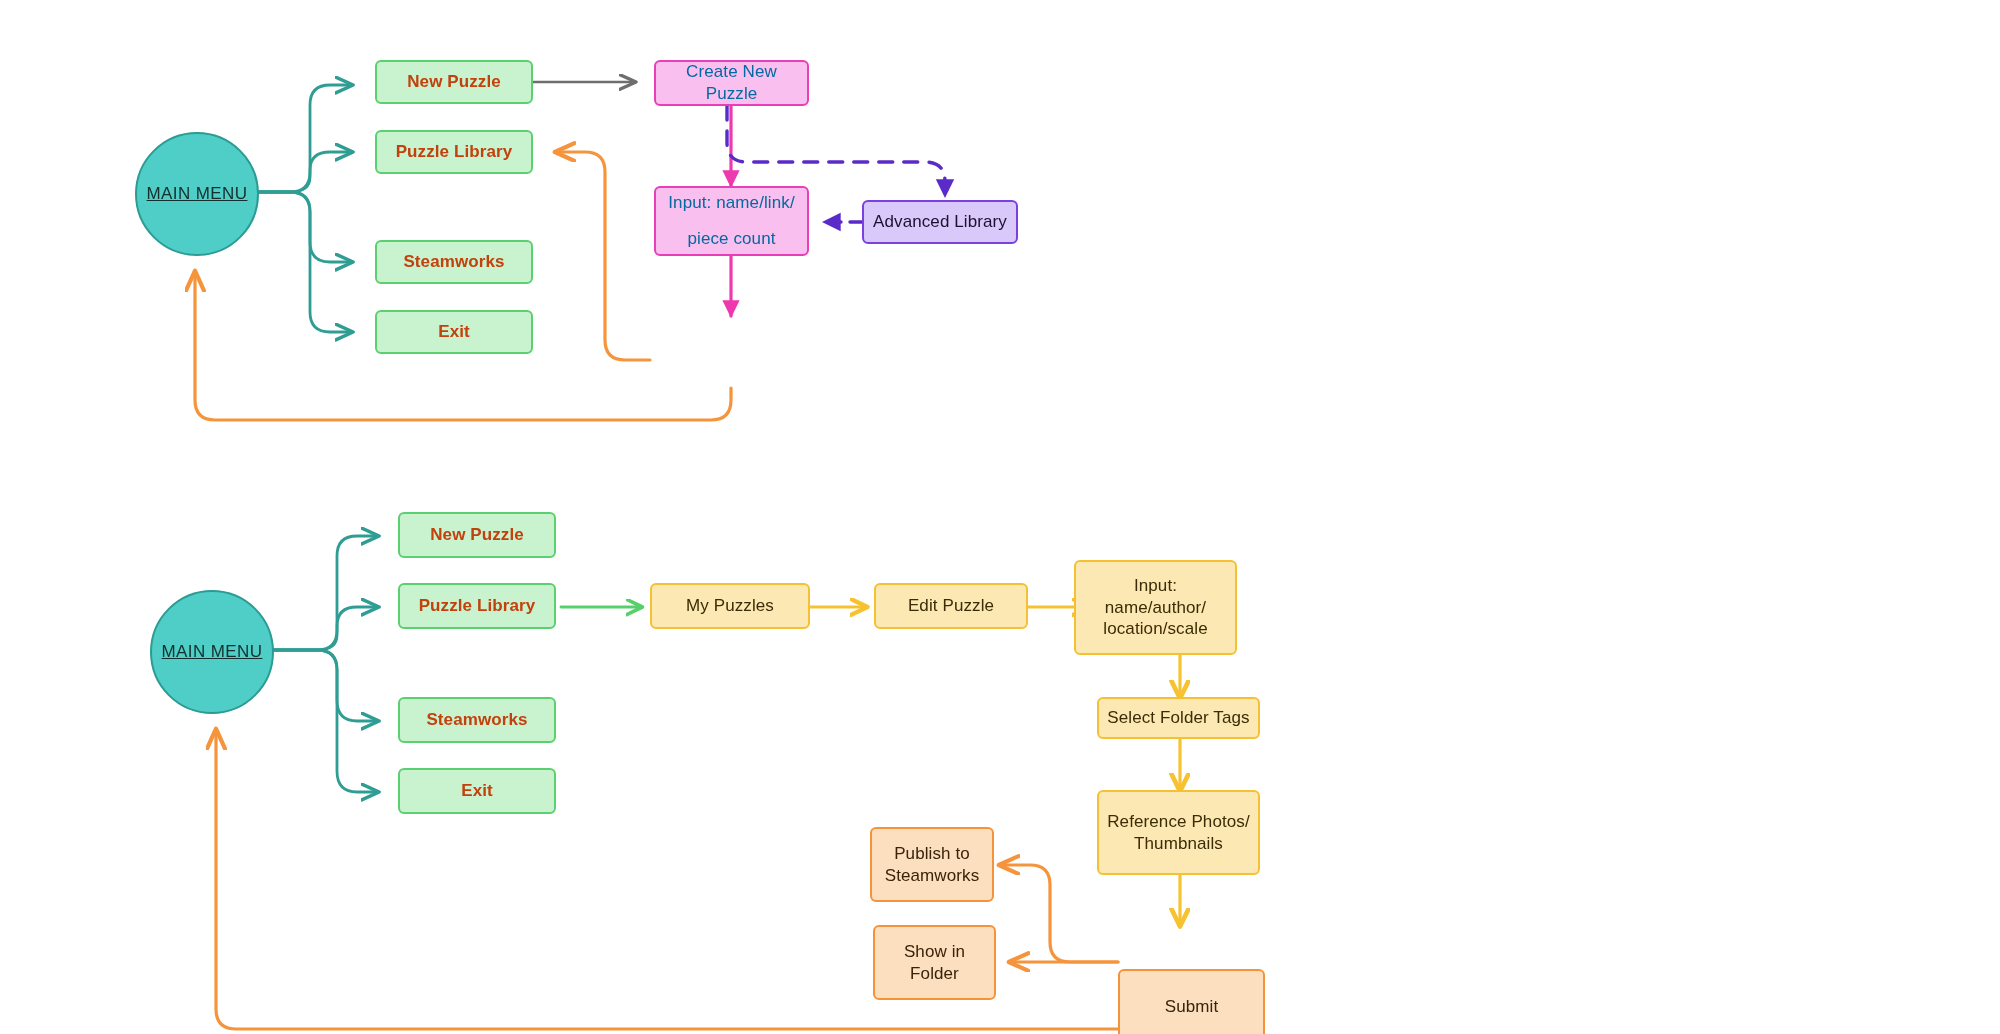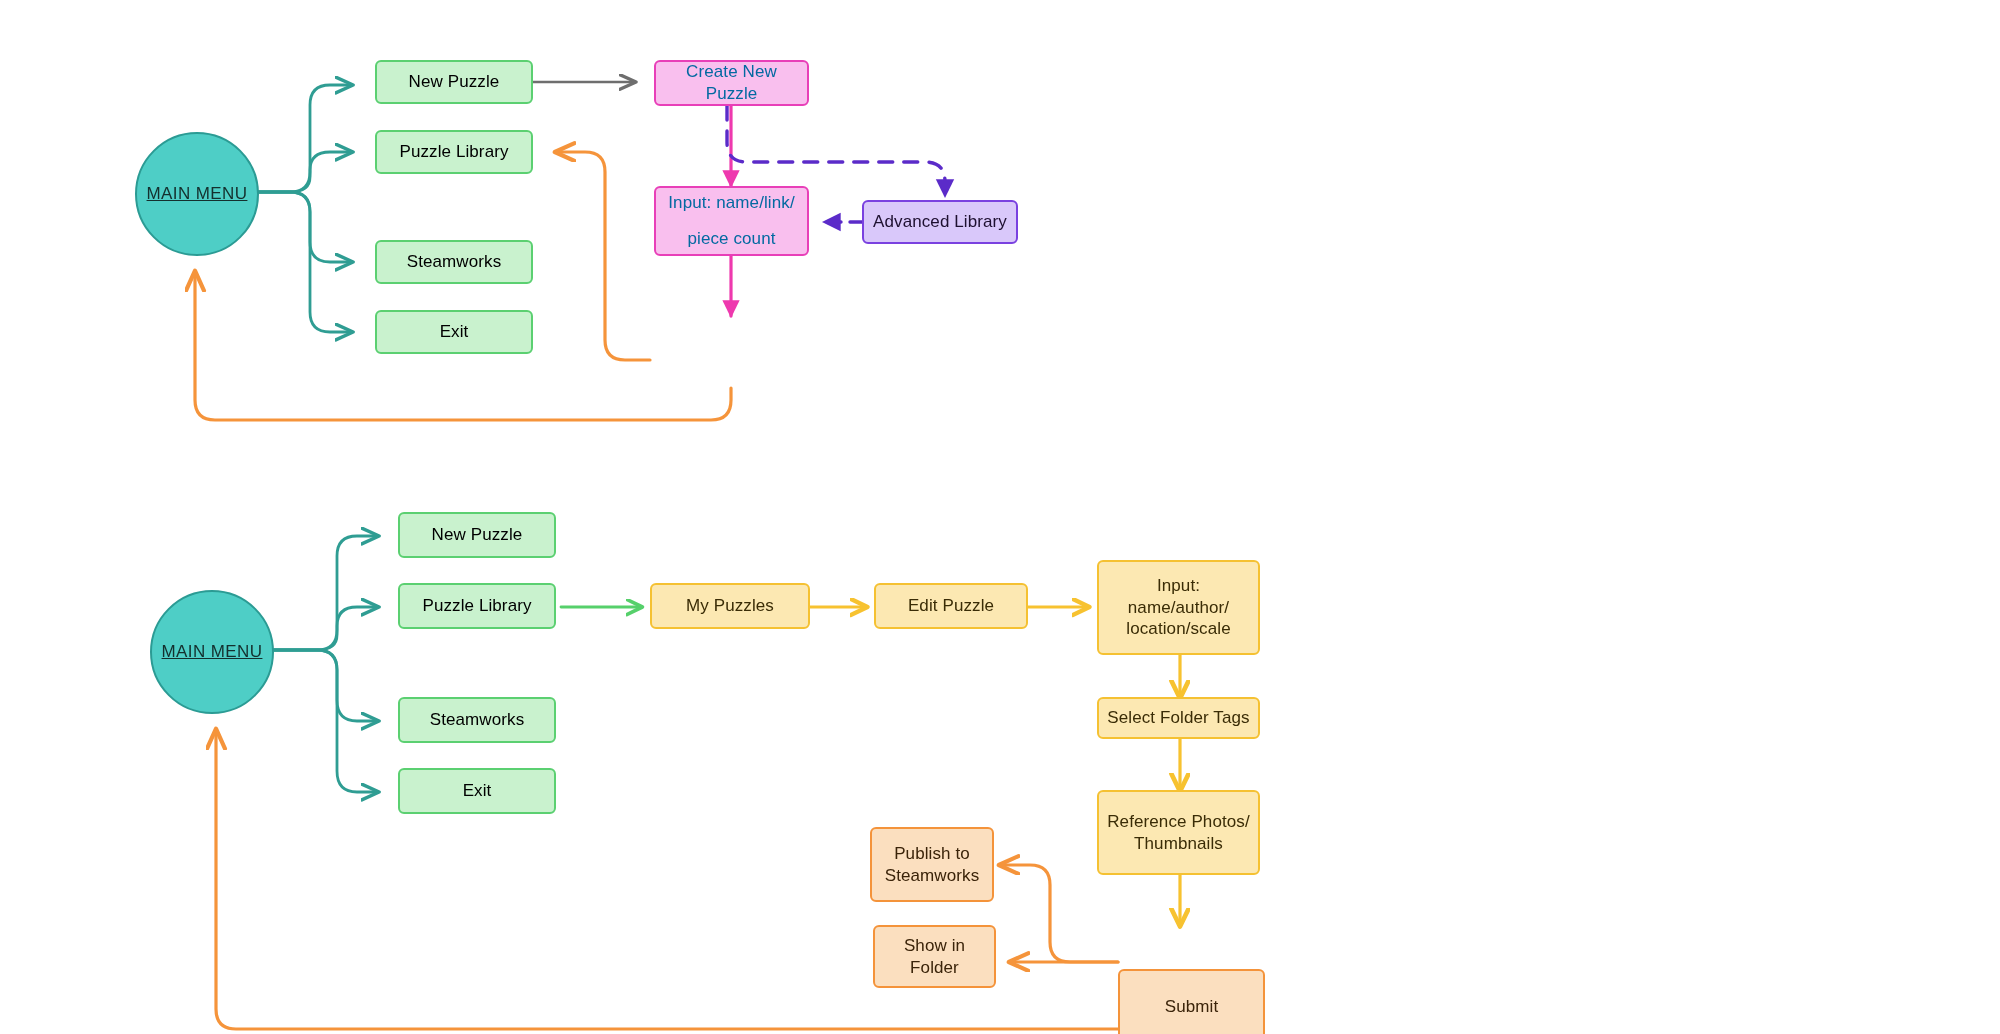--- a/index.html
+++ b/index.html
@@ -16,21 +16,21 @@
     position:absolute;box-sizing:border-box;display:flex;
     align-items:center;justify-content:center;text-align:center;
     border-radius:6px;border-width:2.5px;border-style:solid;
     font-size:17px;line-height:1.28;letter-spacing:.1px;
     padding:4px 8px;z-index:3;
   }
   .node.circle{border-radius:50%;font-size:17px;letter-spacing:.4px;}
 
   
   .n-teal   {background:#4ECEC6;border-color:#2B9B94;color:#14302e;text-decoration:underline;}
-  .n-green  {background:#C9F2CE;border-color:#5BD071;color:#000000;}
+  .n-green  {background:#C9F2CE;border-color:#5BD071;color:#c2410c;font-weight:bold;}
   .n-pink   {background:#F9BFEE;border-color:#E83FB8;color:#0369a1;}
   .n-purple {background:#D9C8FA;border-color:#7A41E0;color:#1e1030;}
   .n-orange {background:#FBDFBF;border-color:#F4933A;color:#3a2309;}
   .n-yellow {background:#FCE8B2;border-color:#F5C132;color:#3a2c06;}
 </style>
 </head>
 <body>
 
 <div id="stage">
 
@@ -163,39 +163,39 @@
   </div>
 
   <div class="node n-yellow" style="left:650px;top:583px;width:160px;height:46px;">
     <span>My Puzzles</span>
   </div>
 
   <div class="node n-yellow" style="left:874px;top:583px;width:154px;height:46px;">
     <span>Edit Puzzle</span>
   </div>
 
-  <div class="node n-yellow" style="left:1097px;top:560px;width:163px;height:95px;flex-direction:column;">
+  <div class="node n-yellow" style="left:1074px;top:560px;width:163px;height:95px;flex-direction:column;">
     <span>Input: name/author/</span>
     <span>location/scale</span>
   </div>
 
   <div class="node n-yellow" style="left:1097px;top:697px;width:163px;height:42px;">
     <span>Select Folder Tags</span>
   </div>
 
   <div class="node n-yellow" style="left:1097px;top:790px;width:163px;height:85px;flex-direction:column;">
     <span>Reference Photos/</span>
     <span>Thumbnails</span>
   </div>
 
   <div class="node n-orange" style="left:1118px;top:925px;width:147px;height:75px;margin-top:44px;">
     <span>Submit</span>
   </div>
 
-  <div class="node n-orange" style="left:873px;top:925px;width:123px;height:63px;">
+  <div class="node n-orange" style="left:873px;top:925px;width:123px;height:75px;">
     <span>Show in Folder</span>
   </div>
 
   <div class="node n-orange" style="left:870px;top:827px;width:124px;height:75px;flex-direction:column;">
     <span>Publish to</span>
     <span>Steamworks</span>
   </div>
 
 </div>
 

